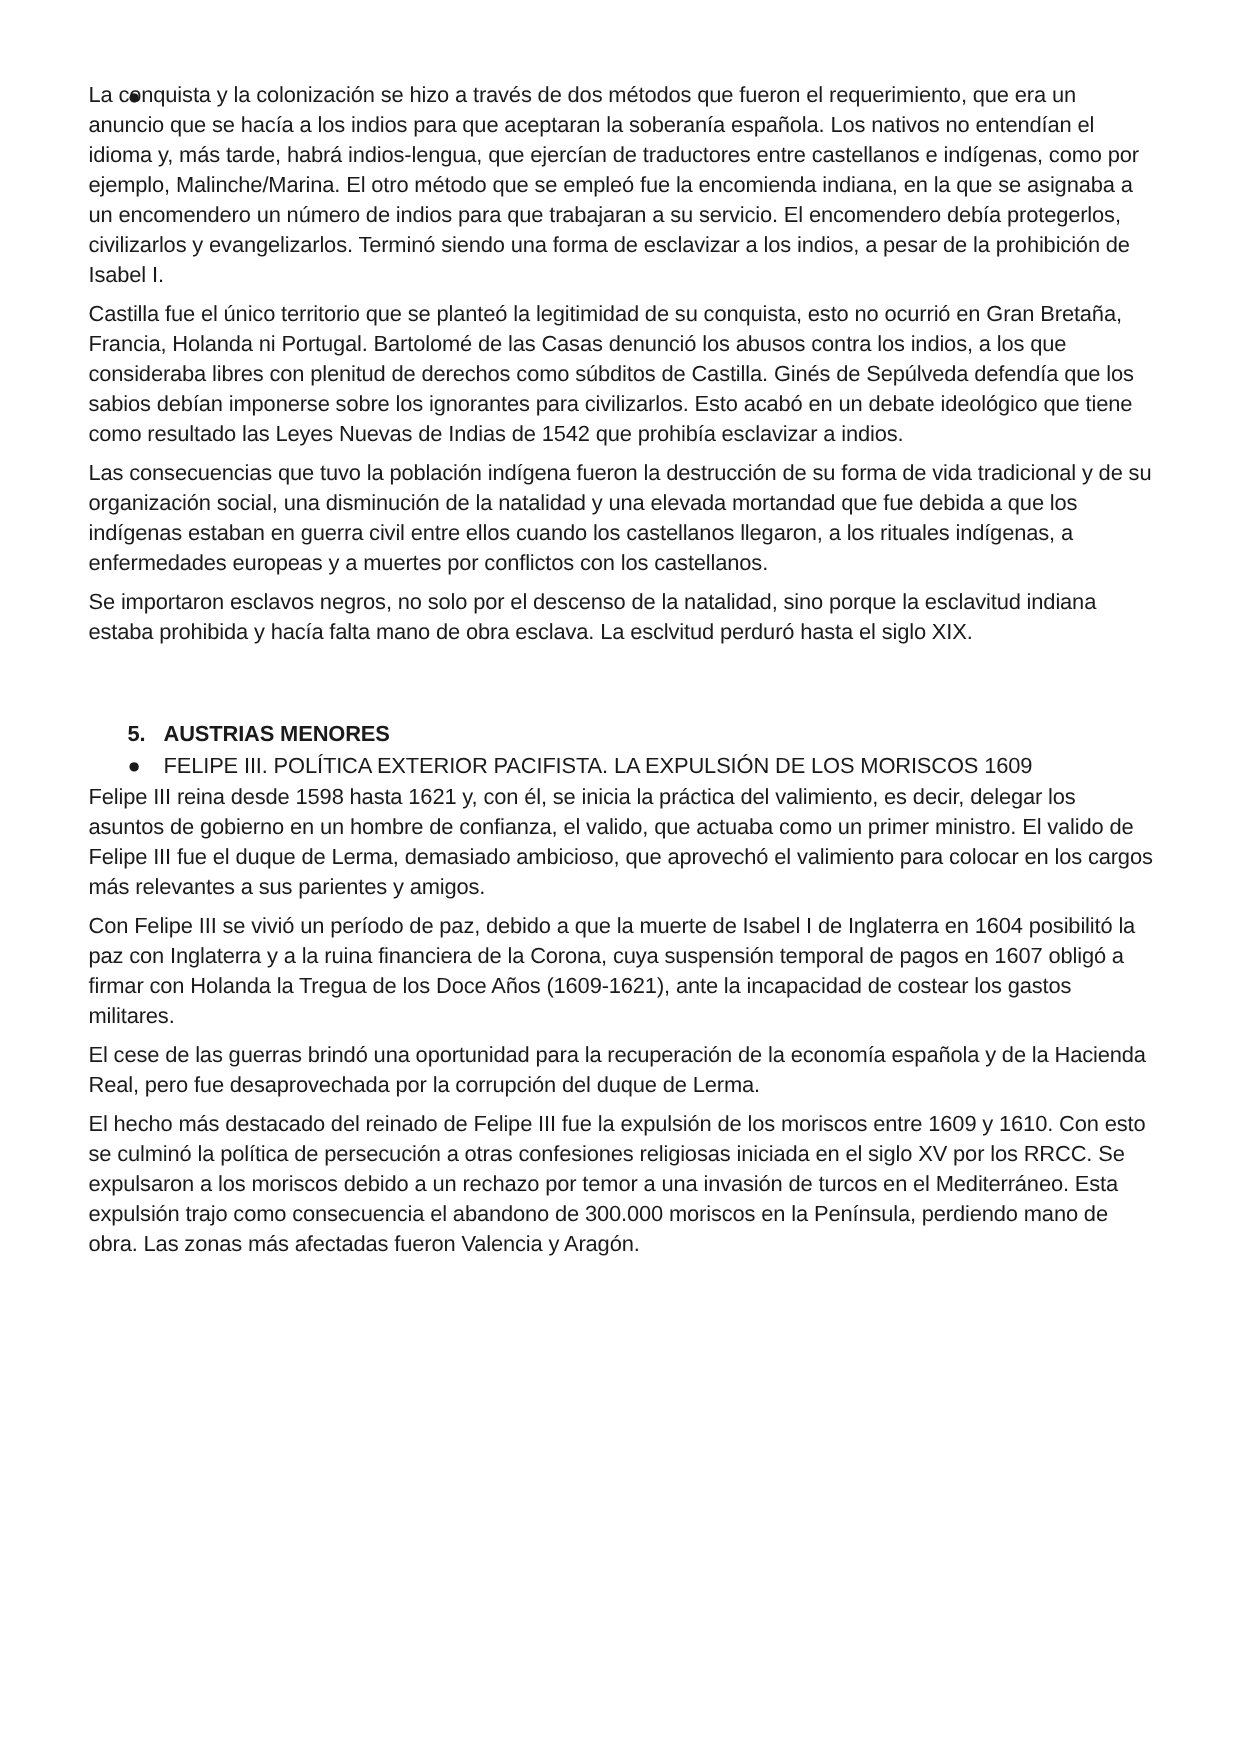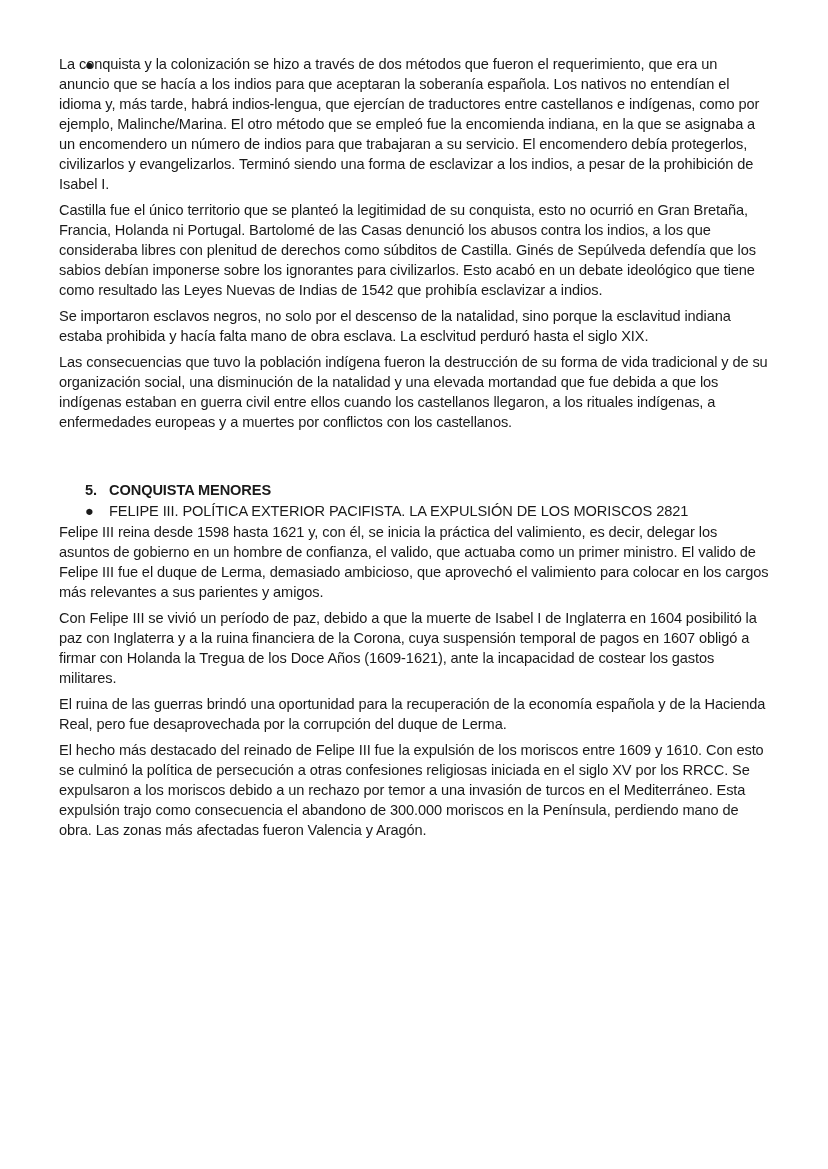--- a/index.html
+++ b/index.html
@@ -61,33 +61,33 @@
 <body>
 
 <div class="page">
 
   <h3 class="bullet-heading">
     <span class="dot">●</span>
   </h3>
 
   <p>La conquista y la colonización se hizo a través de dos métodos que fueron el requerimiento, que era un anuncio que se hacía a los indios para que aceptaran la soberanía española. Los nativos no entendían el idioma y, más tarde, habrá indios-lengua, que ejercían de traductores entre castellanos e indígenas, como por ejemplo, Malinche/Marina. El otro método que se empleó fue la encomienda indiana, en la que se asignaba a un encomendero un número de indios para que trabajaran a su servicio. El encomendero debía protegerlos, civilizarlos y evangelizarlos. Terminó siendo una forma de esclavizar a los indios, a pesar de la prohibición de Isabel I.</p>
   <p>Castilla fue el único territorio que se planteó la legitimidad de su conquista, esto no ocurrió en Gran Bretaña, Francia, Holanda ni Portugal. Bartolomé de las Casas denunció los abusos contra los indios, a los que consideraba libres con plenitud de derechos como súbditos de Castilla. Ginés de Sepúlveda defendía que los sabios debían imponerse sobre los ignorantes para civilizarlos. Esto acabó en un debate ideológico que tiene como resultado las Leyes Nuevas de Indias de 1542 que prohibía esclavizar a indios.</p>
+  <p>Las consecuencias que tuvo la población indígena fueron la destrucción de su forma de vida tradicional y de su organización social, una disminución de la natalidad y una elevada mortandad que fue debida a que los indígenas estaban en guerra civil entre ellos cuando los castellanos llegaron, a los rituales indígenas, a enfermedades europeas y a muertes por conflictos con los castellanos.</p>
   <p>Se importaron esclavos negros, no solo por el descenso de la natalidad, sino porque la esclavitud indiana estaba prohibida y hacía falta mano de obra esclava. La esclvitud perduró hasta el siglo XIX.</p>
-  <p>Las consecuencias que tuvo la población indígena fueron la destrucción de su forma de vida tradicional y de su organización social, una disminución de la natalidad y una elevada mortandad que fue debida a que los indígenas estaban en guerra civil entre ellos cuando los castellanos llegaron, a los rituales indígenas, a enfermedades europeas y a muertes por conflictos con los castellanos.</p>
 
   <div class="spacer"></div>
 
   <h2 class="num-heading">
     <span class="num">5.</span>
-    <span>CONQUISTA MENORES</span>
+    <span>AUSTRIAS MENORES</span>
   </h2>
 
   <h3 class="bullet-heading">
     <span class="dot">●</span>
-    <span>FELIPE III. POLÍTICA EXTERIOR PACIFISTA. LA EXPULSIÓN DE LOS MORISCOS 2821</span>
+    <span>FELIPE III. POLÍTICA EXTERIOR PACIFISTA. LA EXPULSIÓN DE LOS MORISCOS 1609</span>
   </h3>
 
   <p>Felipe III reina desde 1598 hasta 1621 y, con él, se inicia la práctica del valimiento, es decir, delegar los asuntos de gobierno en un hombre de confianza, el valido, que actuaba como un primer ministro. El valido de Felipe III fue el duque de Lerma, demasiado ambicioso, que aprovechó el valimiento para colocar en los cargos más relevantes a sus parientes y amigos.</p>
   <p>Con Felipe III se vivió un período de paz, debido a que la muerte de Isabel I de Inglaterra en 1604 posibilitó la paz con Inglaterra y a la ruina financiera de la Corona, cuya suspensión temporal de pagos en 1607 obligó a firmar con Holanda la Tregua de los Doce Años (1609-1621), ante la incapacidad de costear los gastos militares.</p>
-  <p>El ruina de las guerras brindó una oportunidad para la recuperación de la economía española y de la Hacienda Real, pero fue desaprovechada por la corrupción del duque de Lerma.</p>
+  <p>El cese de las guerras brindó una oportunidad para la recuperación de la economía española y de la Hacienda Real, pero fue desaprovechada por la corrupción del duque de Lerma.</p>
   <p>El hecho más destacado del reinado de Felipe III fue la expulsión de los moriscos entre 1609 y 1610. Con esto se culminó la política de persecución a otras confesiones religiosas iniciada en el siglo XV por los RRCC. Se expulsaron a los moriscos debido a un rechazo por temor a una invasión de turcos en el Mediterráneo. Esta expulsión trajo como consecuencia el abandono de 300.000 moriscos en la Península, perdiendo mano de obra. Las zonas más afectadas fueron Valencia y Aragón.</p>
 
 </div>
 
 </body></html>

